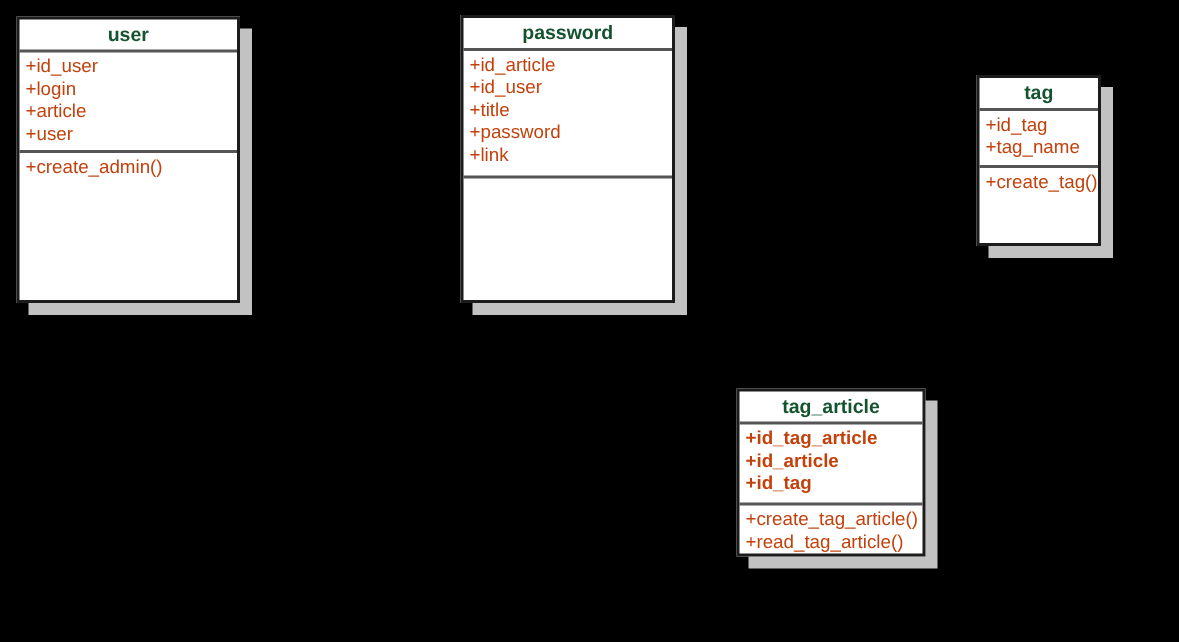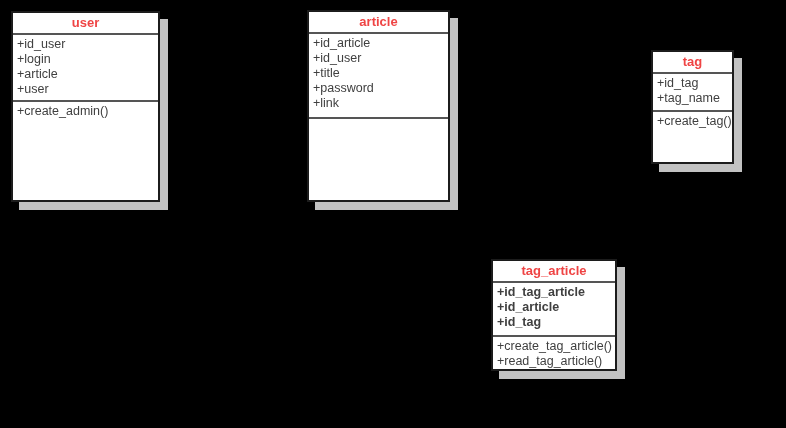--- a/index.html
+++ b/index.html
@@ -23,41 +23,41 @@
     border: 2px solid var(--border, #1c1c1c);
     box-shadow: 8px 8px 0 var(--shadow, #c2c2c2);
   }
   .uml-title {
     height: 20px;
     line-height: 20px;
     flex: 0 0 20px;
     text-align: center;
     font-weight: bold;
     font-size: 13px;
-    color: #ef4444;
+    color: #14532d;
     border-bottom: 2px solid var(--sep, #555555);
     white-space: nowrap;
     overflow: hidden;
   }
   .uml-attrs {
     box-sizing: border-box;
     border-bottom: 2px solid var(--sep, #555555);
     padding: 2px 0 0 4px;
     overflow: hidden;
   }
   .uml-methods {
     box-sizing: border-box;
     flex: 1;
     padding: 2px 0 0 4px;
     overflow: hidden;
   }
   .uml-row {
     font-size: 12.5px;
     line-height: 15px;
-    color: #404040;
+    color: #c2410c;
     white-space: nowrap;
   }
 </style>
 </head>
 <body>
 
 <div class="canvas" style="background: rgb(0, 0, 0); --fill: #ffffff; --border: #1c1c1c; --sep: #555555; --shadow: #c2c2c2;">
 
   <div class="uml-class" style="left: 11px; top: 11px; width: 149px; height: 191px;">
     <div class="uml-title">user</div>
@@ -66,21 +66,21 @@
         <div class="uml-row">+login</div>
         <div class="uml-row">+article</div>
         <div class="uml-row">+user</div>
       </div>
     <div class="uml-methods">
         <div class="uml-row">+create_admin()</div>
       </div>
   </div>
 
   <div class="uml-class" style="left: 307px; top: 10px; width: 143px; height: 192px;">
-    <div class="uml-title">article</div>
+    <div class="uml-title">password</div>
     <div class="uml-attrs" style="height: 85px;">
         <div class="uml-row">+id_article</div>
         <div class="uml-row">+id_user</div>
         <div class="uml-row">+title</div>
         <div class="uml-row">+password</div>
         <div class="uml-row">+link</div>
       </div>
   </div>
 
   <div class="uml-class" style="left: 651px; top: 50px; width: 83px; height: 114px;">

